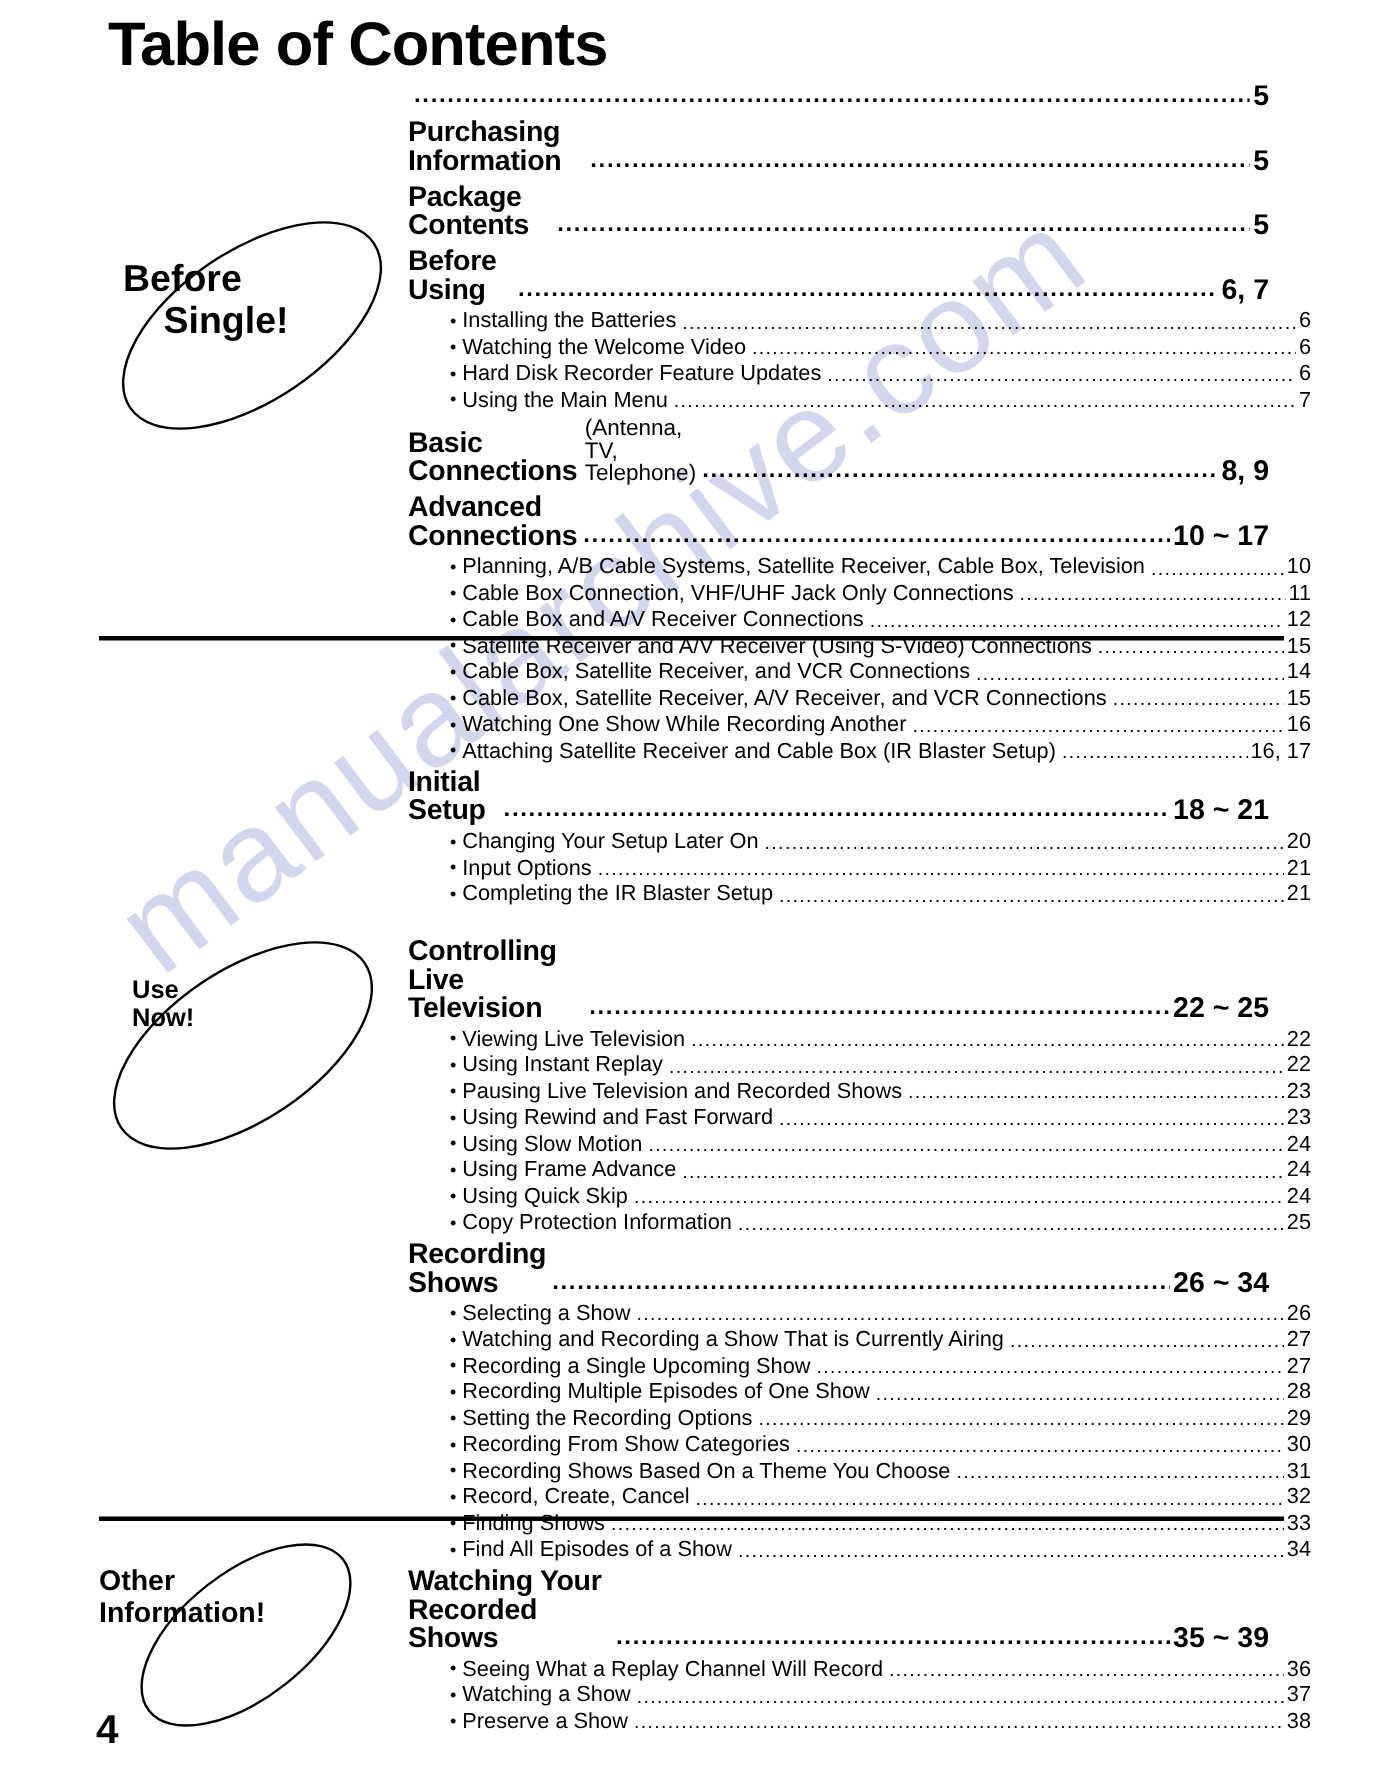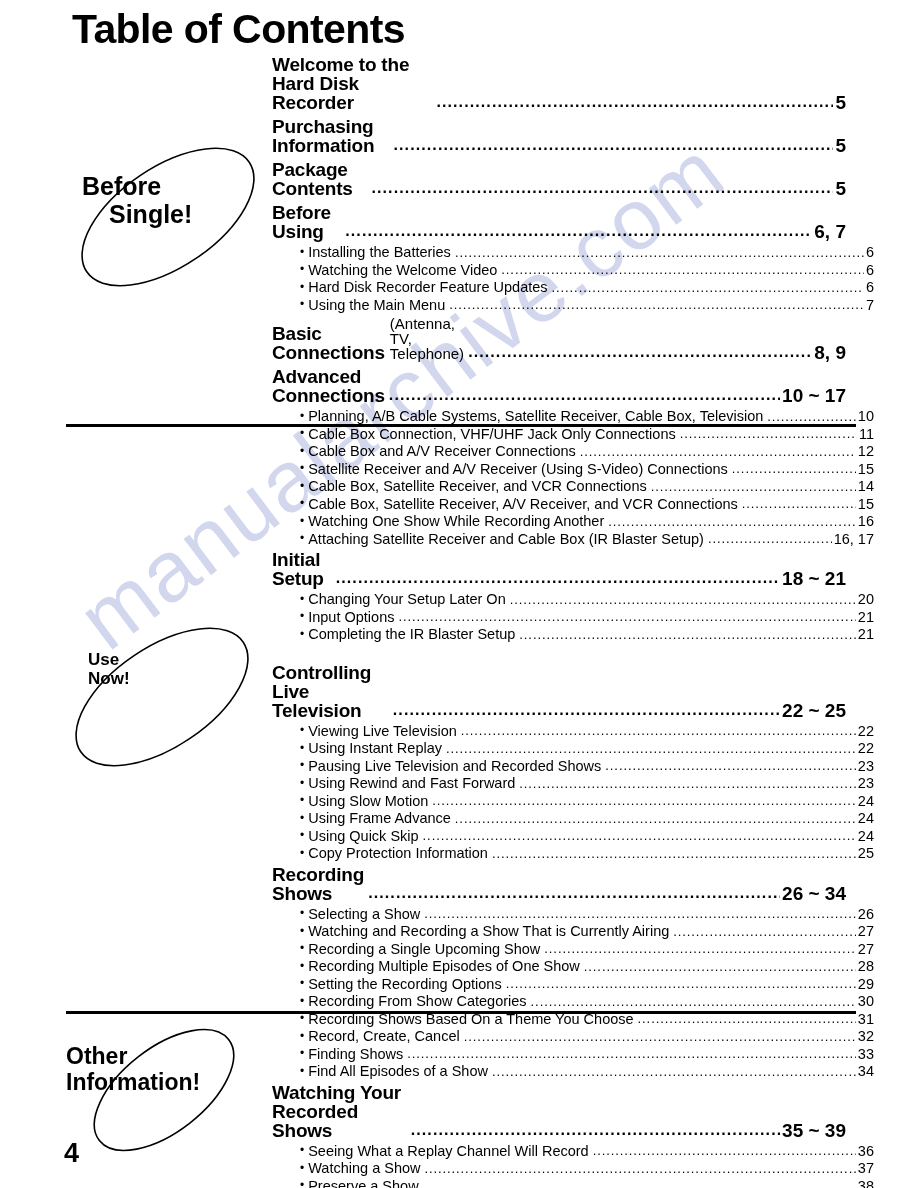--- a/index.html
+++ b/index.html
@@ -97,21 +97,21 @@
 
   #tab-before { left: 58px; top: 142px; }
   #tab-before .tab-text { left: 24px; top: 30px; font-size: 25px; }
   #tab-before .tab-l2 { margin-left: 27px; }
 
   #tab-use { left: 52px; top: 622px; }
   #tab-use .tab-text { left: 36px; top: 28px; font-size: 17px; }
   #tab-use .tab-l2 { }
 
   #tab-other { left: 52px; top: 1018px; }
-  #tab-other .tab-text { left: 14px; top: 26px; font-size: 23px; }
+  #tab-other .tab-text { left: 14px; top: 26px; font-size: 19px; }
   #tab-other .tab-l2 { margin-left: 0px; }
 
   
   .toc {
     position: absolute;
     left: 272px;
     top: 52px;
     width: 574px;
     z-index: 2;
   }
@@ -241,21 +241,20 @@
     </svg>
     <div class="tab-text">
       <span class="tab-l1">Other</span>
       <span class="tab-l2">Information!</span>
     </div>
   </div>
 
   <div class="toc">
     <div class="toc-group" id="group-0">
         <div class="row major">
-          <span class="lbl">Welcome to the Hard Disk Recorder</span>
           <span class="dots">............................................................................................................................................</span>
           <span class="pg">5</span>
         </div>
         <div class="row major">
           <span class="lbl">Purchasing Information</span>
           <span class="dots">............................................................................................................................................</span>
           <span class="pg">5</span>
         </div>
         <div class="row major">
           <span class="lbl">Package Contents</span>

